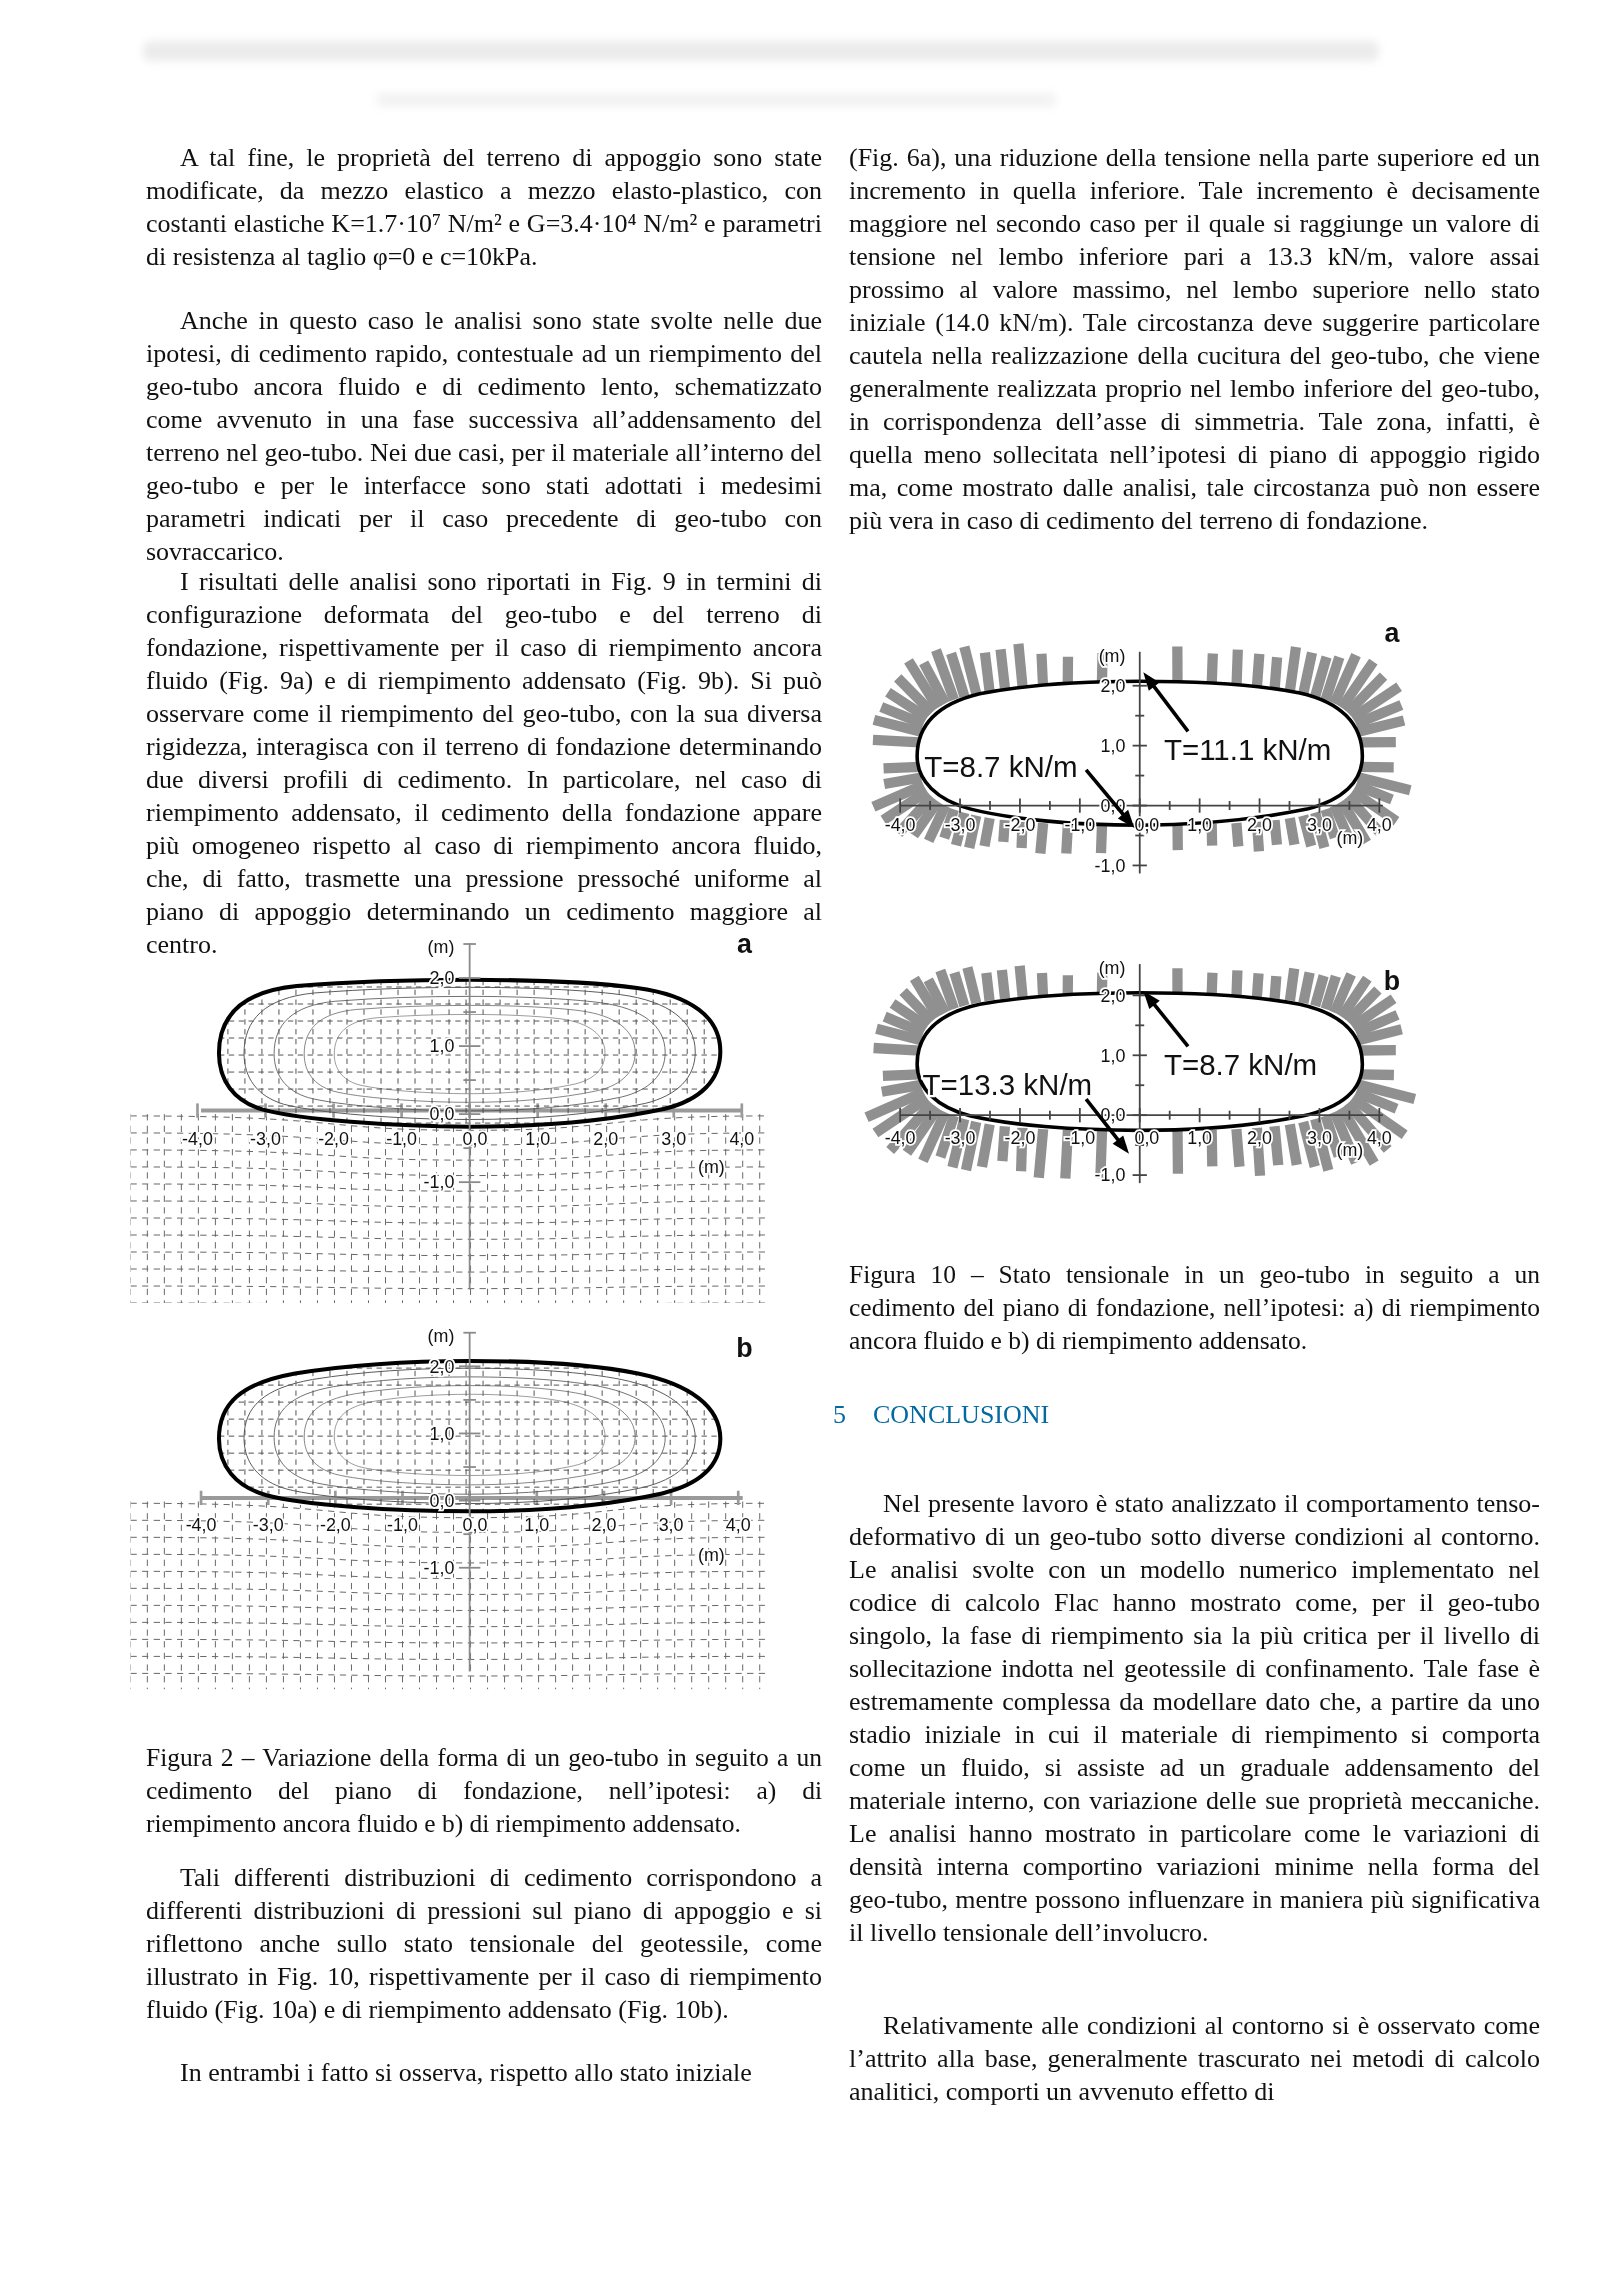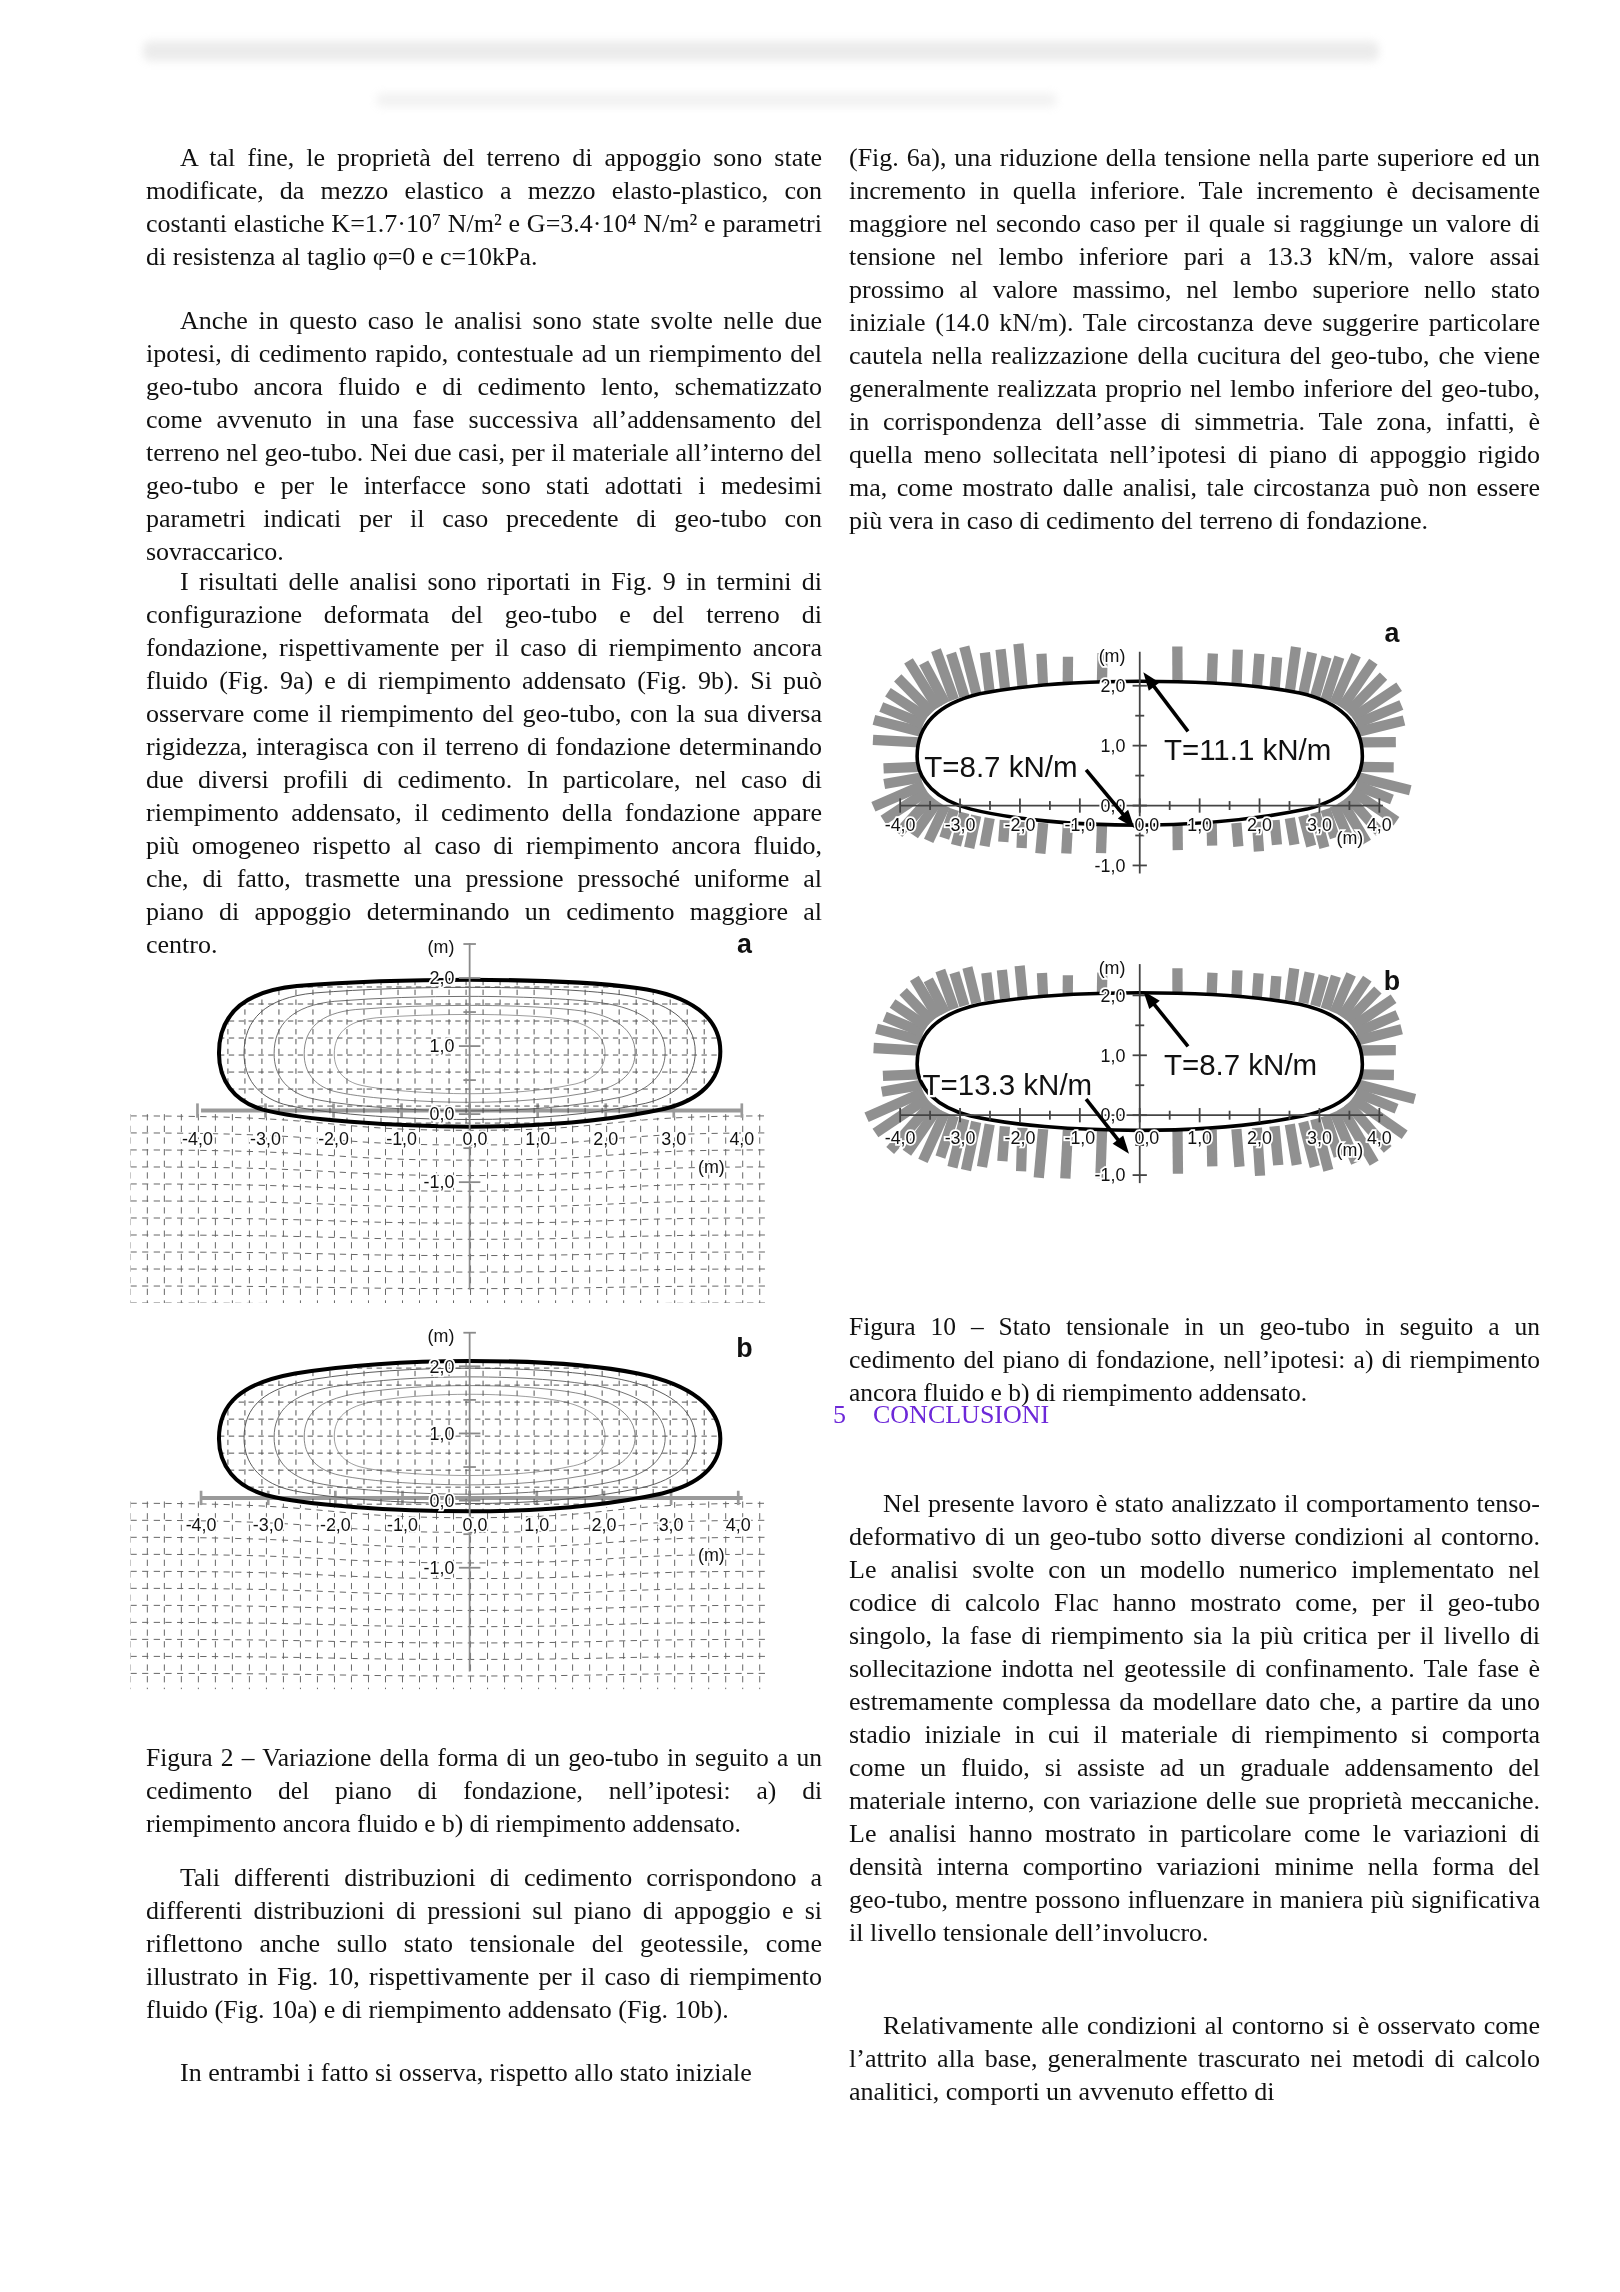--- a/index.html
+++ b/index.html
@@ -9,21 +9,21 @@
     background:#ffffff;
     font-family:"Liberation Serif", serif;
     color:#111;
     overflow:hidden;
   }
   p{position:absolute;margin:16px;text-align:justify;font-size:26px;line-height:33px;}
   .lp{left:130px;width:676px;}
   .rp{left:833px;width:691px;}
   .ind{text-indent:34px;}
   .cap{font-size:25.5px;line-height:33px;}
-  .heading{position:absolute;left:833px;top:1397px;font-size:26px;line-height:36px;color:#6d28d9;}
+  .heading{position:absolute;left:833px;top:1397px;font-size:26px;line-height:36px;color:#0369a1;}
   .heading .num{margin-right:27px;}
   svg{position:absolute;}
   .smudge{position:absolute;background:#b9b9b9;filter:blur(4.5px);border-radius:7.2px;}
 </style>
 </head>
 <body>
 
 <div class="smudge" style="left:143px;top:41px;width:1236px;height:19.7px;opacity:.28;"></div>
 <div class="smudge" style="left:376px;top:93px;width:681px;height:14.3px;opacity:.18;"></div>
 
@@ -567,21 +567,21 @@
     <text x="1508" y="1291" font-size="20" text-anchor="middle" fill="#111" font-family="'Liberation Sans',sans-serif" font-weight="normal" stroke="#fff" stroke-width="4" paint-order="stroke">(m)</text>
     <text x="1555" y="1105" font-size="30" text-anchor="middle" fill="#111" font-family="'Liberation Sans',sans-serif" font-weight="bold" stroke="#fff" stroke-width="0" paint-order="stroke">b</text>
     <text x="1030" y="1222" font-size="33" text-anchor="start" fill="#111" font-family="'Liberation Sans',sans-serif" font-weight="normal" stroke="#fff" stroke-width="5" paint-order="stroke">T=13.3 kN/m</text>
     <line x1="1213" y1="1227" x2="1252.3" y2="1277.0" stroke="#000" stroke-width="4"></line>
     <polygon points="1261 1288 1242.7 1276.9 1254.5 1267.6" fill="#000"></polygon>
     <text x="1300" y="1200" font-size="33" text-anchor="start" fill="#111" font-family="'Liberation Sans',sans-serif" font-weight="normal" stroke="#fff" stroke-width="5" paint-order="stroke">T=8.7 kN/m</text>
     <line x1="1327" y1="1168" x2="1285.8" y2="1116.9" stroke="#000" stroke-width="4"></line>
     <polygon points="1277 1106 1295.4 1116.9 1283.7 1126.3" fill="#000"></polygon>
   </svg>
 
-<p class="rp cap" style="top:1294px">Figura 10 – Stato tensionale in un geo-tubo in seguito a un cedimento del piano di fondazione, nell’ipotesi: a) di riempimento ancora fluido e b) di riempimento addensato.</p>
+<p class="rp cap" style="top:1242px">Figura 10 – Stato tensionale in un geo-tubo in seguito a un cedimento del piano di fondazione, nell’ipotesi: a) di riempimento ancora fluido e b) di riempimento addensato.</p>
 
 <div class="heading">
   <span class="num">5</span><span>CONCLUSIONI</span>
 </div>
 
 <p class="rp ind" style="top:1471px">Nel presente lavoro è stato analizzato il comportamento tenso-deformativo di un geo-tubo sotto diverse condizioni al contorno. Le analisi svolte con un modello numerico implementato nel codice di calcolo Flac hanno mostrato come, per il geo-tubo singolo, la fase di riempimento sia la più critica per il livello di sollecitazione indotta nel geotessile di confinamento. Tale fase è estremamente complessa da modellare dato che, a partire da uno stadio iniziale in cui il materiale di riempimento si comporta come un fluido, si assiste ad un graduale addensamento del materiale interno, con variazione delle sue proprietà meccaniche. Le analisi hanno mostrato in particolare come le variazioni di densità interna comportino variazioni minime nella forma del geo-tubo, mentre possono influenzare in maniera più significativa il livello tensionale dell’involucro.</p>
 <p class="rp ind" style="top:1993px">Relativamente alle condizioni al contorno si è osservato come l’attrito alla base, generalmente trascurato nei metodi di calcolo analitici, comporti un avvenuto effetto di</p>
 
 
 </body></html>

